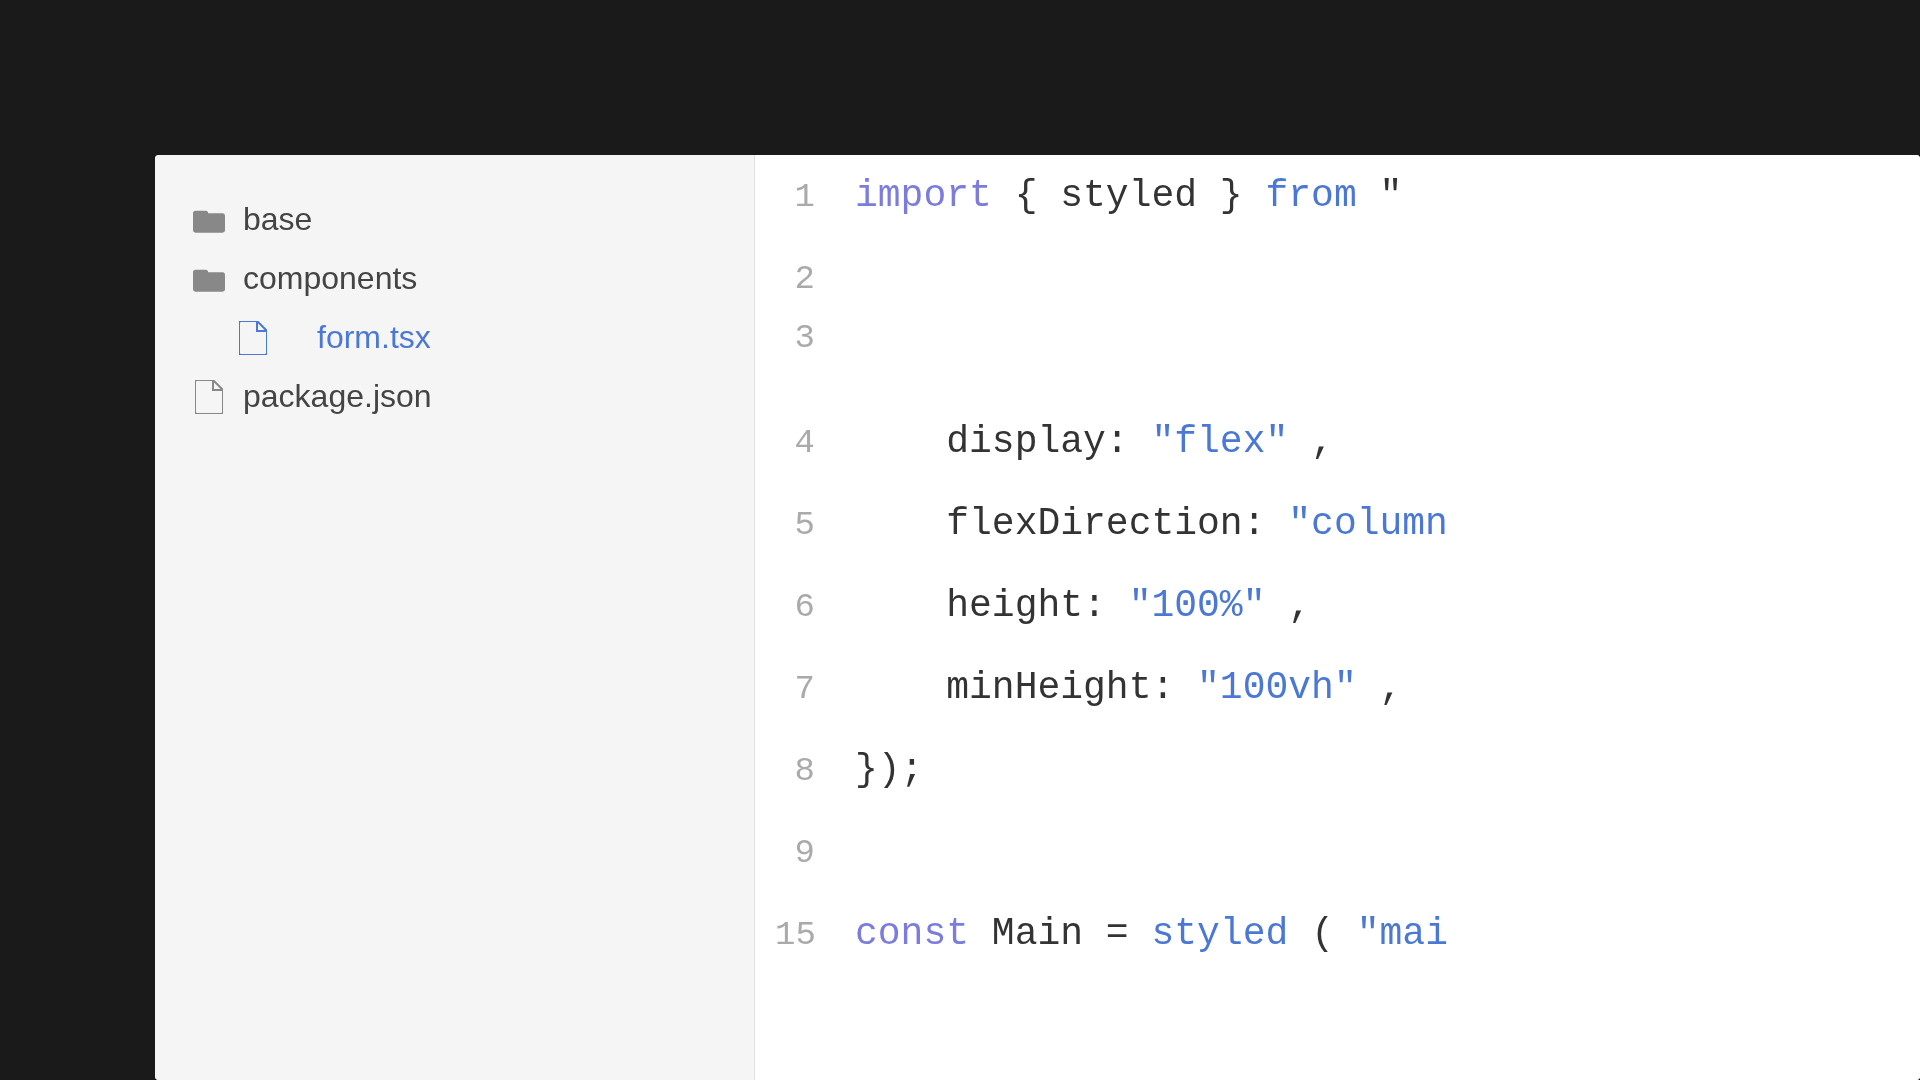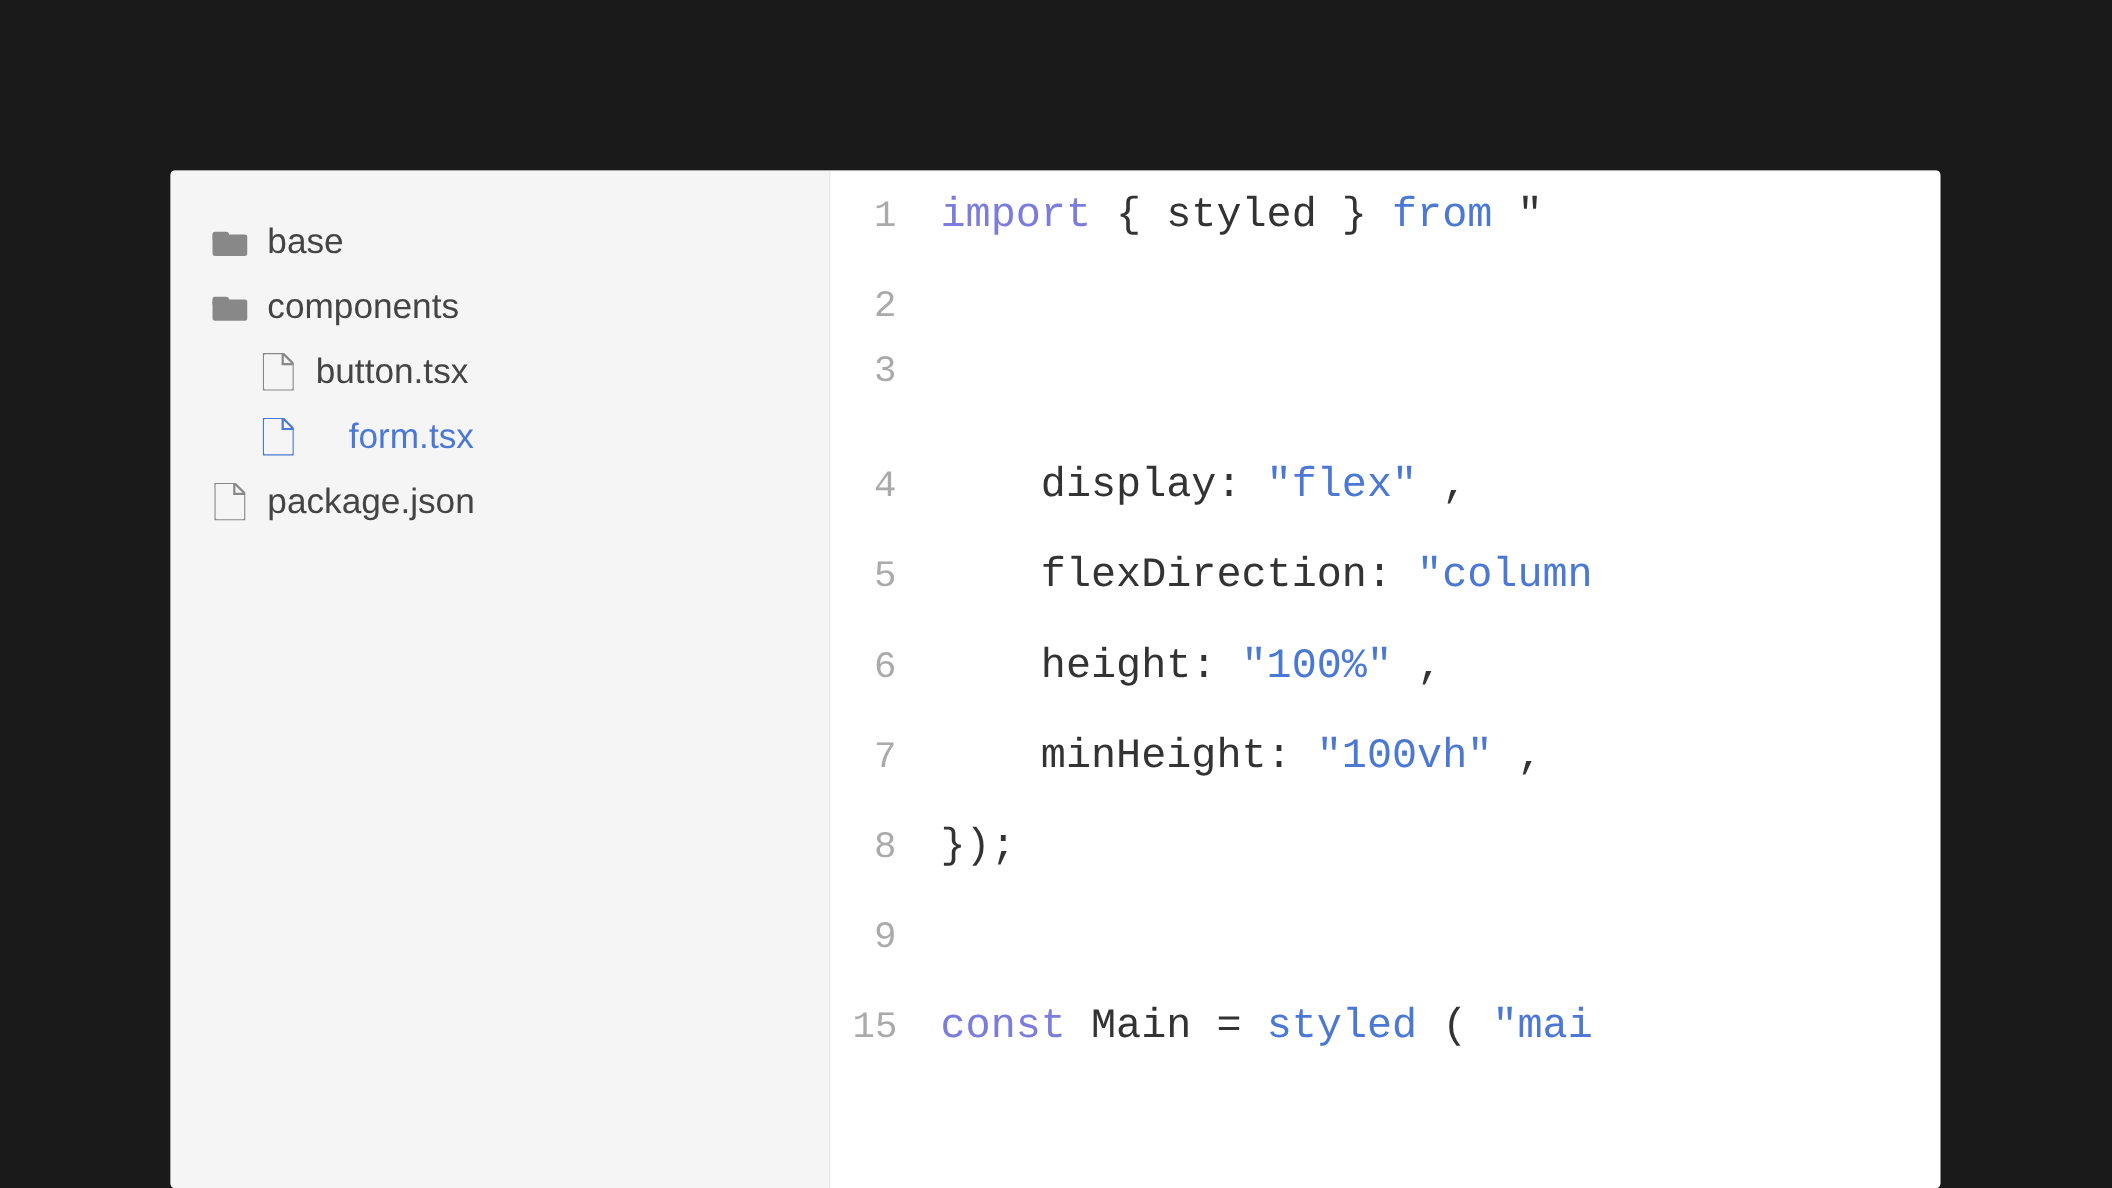--- a/index.html
+++ b/index.html
@@ -13,21 +13,21 @@
       width: 1920px;
       height: 1080px;
       overflow: hidden;
       font-family: 'Courier New', Courier, monospace;
     }
 
     .editor-window {
       position: absolute;
       left: 155px;
       top: 155px;
-      width: 1609px;
+      width: 1765px;
       height: 925px;
       background-color: #ffffff;
       display: flex;
       border-radius: 4px;
       overflow: hidden;
     }
 
     
     .file-explorer {
       width: 600px;
@@ -151,29 +151,20 @@
       <div class="tree-item">
         <span class="icon">
           <svg width="38" height="30" viewBox="0 0 38 30" fill="none" xmlns="http://www.w3.org/2000/svg">
             <rect x="0" y="7" width="38" height="23" rx="3" fill="#888"></rect>
             <rect x="0" y="4" width="18" height="10" rx="3" fill="#888"></rect>
           </svg>
         </span>
         <span class="tree-item-label">components</span>
       </div>
 
-      <div class="tree-item indent">
-        <span class="icon">
-          <svg width="28" height="34" viewBox="0 0 28 34" fill="none" xmlns="http://www.w3.org/2000/svg">
-            <path d="M2 0H18L28 10V32C28 33.1 27.1 34 26 34H2C0.9 34 0 33.1 0 32V2C0 0.9 0.9 0 2 0Z" fill="none" stroke="#888" stroke-width="2"></path>
-            <path d="M18 0V10H28" fill="none" stroke="#888" stroke-width="2"></path>
-          </svg>
-        </span>
-        <span class="tree-item-label">button.tsx</span>
-      </div>
 
       <div class="tree-item indent active">
         <span class="icon">
           <svg width="28" height="34" viewBox="0 0 28 34" fill="none" xmlns="http://www.w3.org/2000/svg">
             <path d="M2 0H18L28 10V32C28 33.1 27.1 34 26 34H2C0.9 34 0 33.1 0 32V2C0 0.9 0.9 0 2 0Z" fill="none" stroke="#4b78d4" stroke-width="2"></path>
             <path d="M18 0V10H28" fill="none" stroke="#4b78d4" stroke-width="2"></path>
           </svg>
         </span>
         <span class="tree-item-label">form.tsx</span>
       </div>

